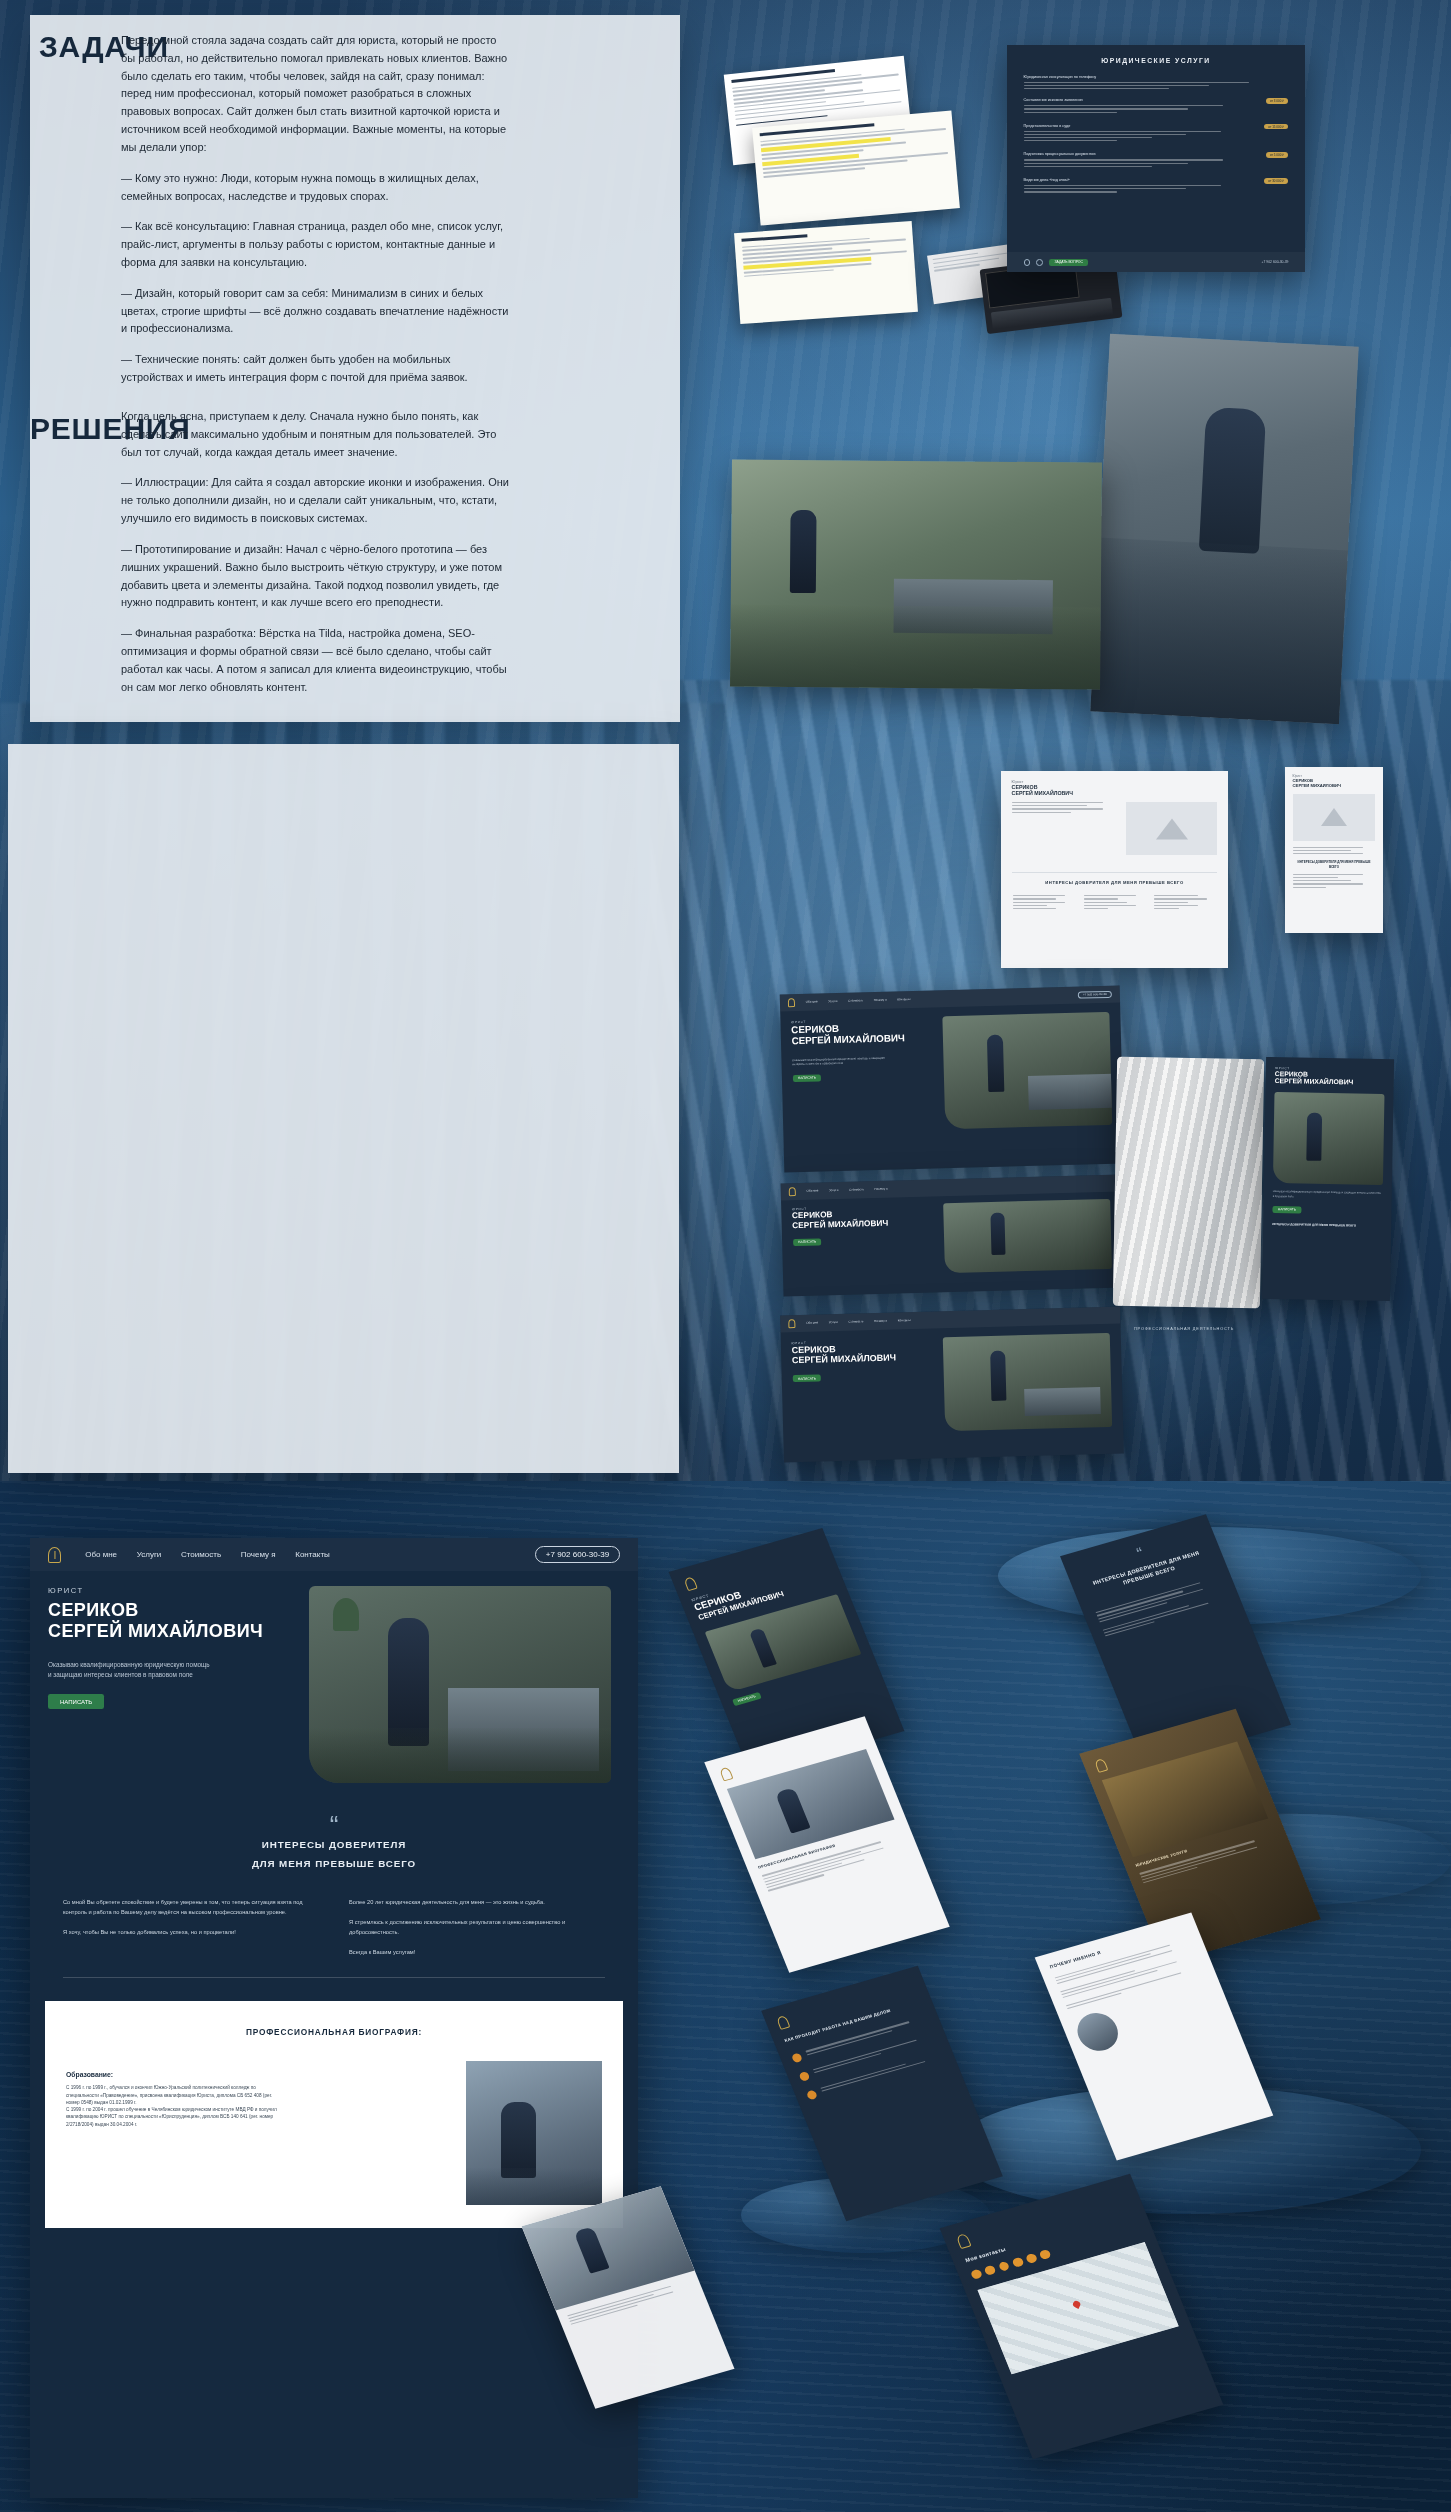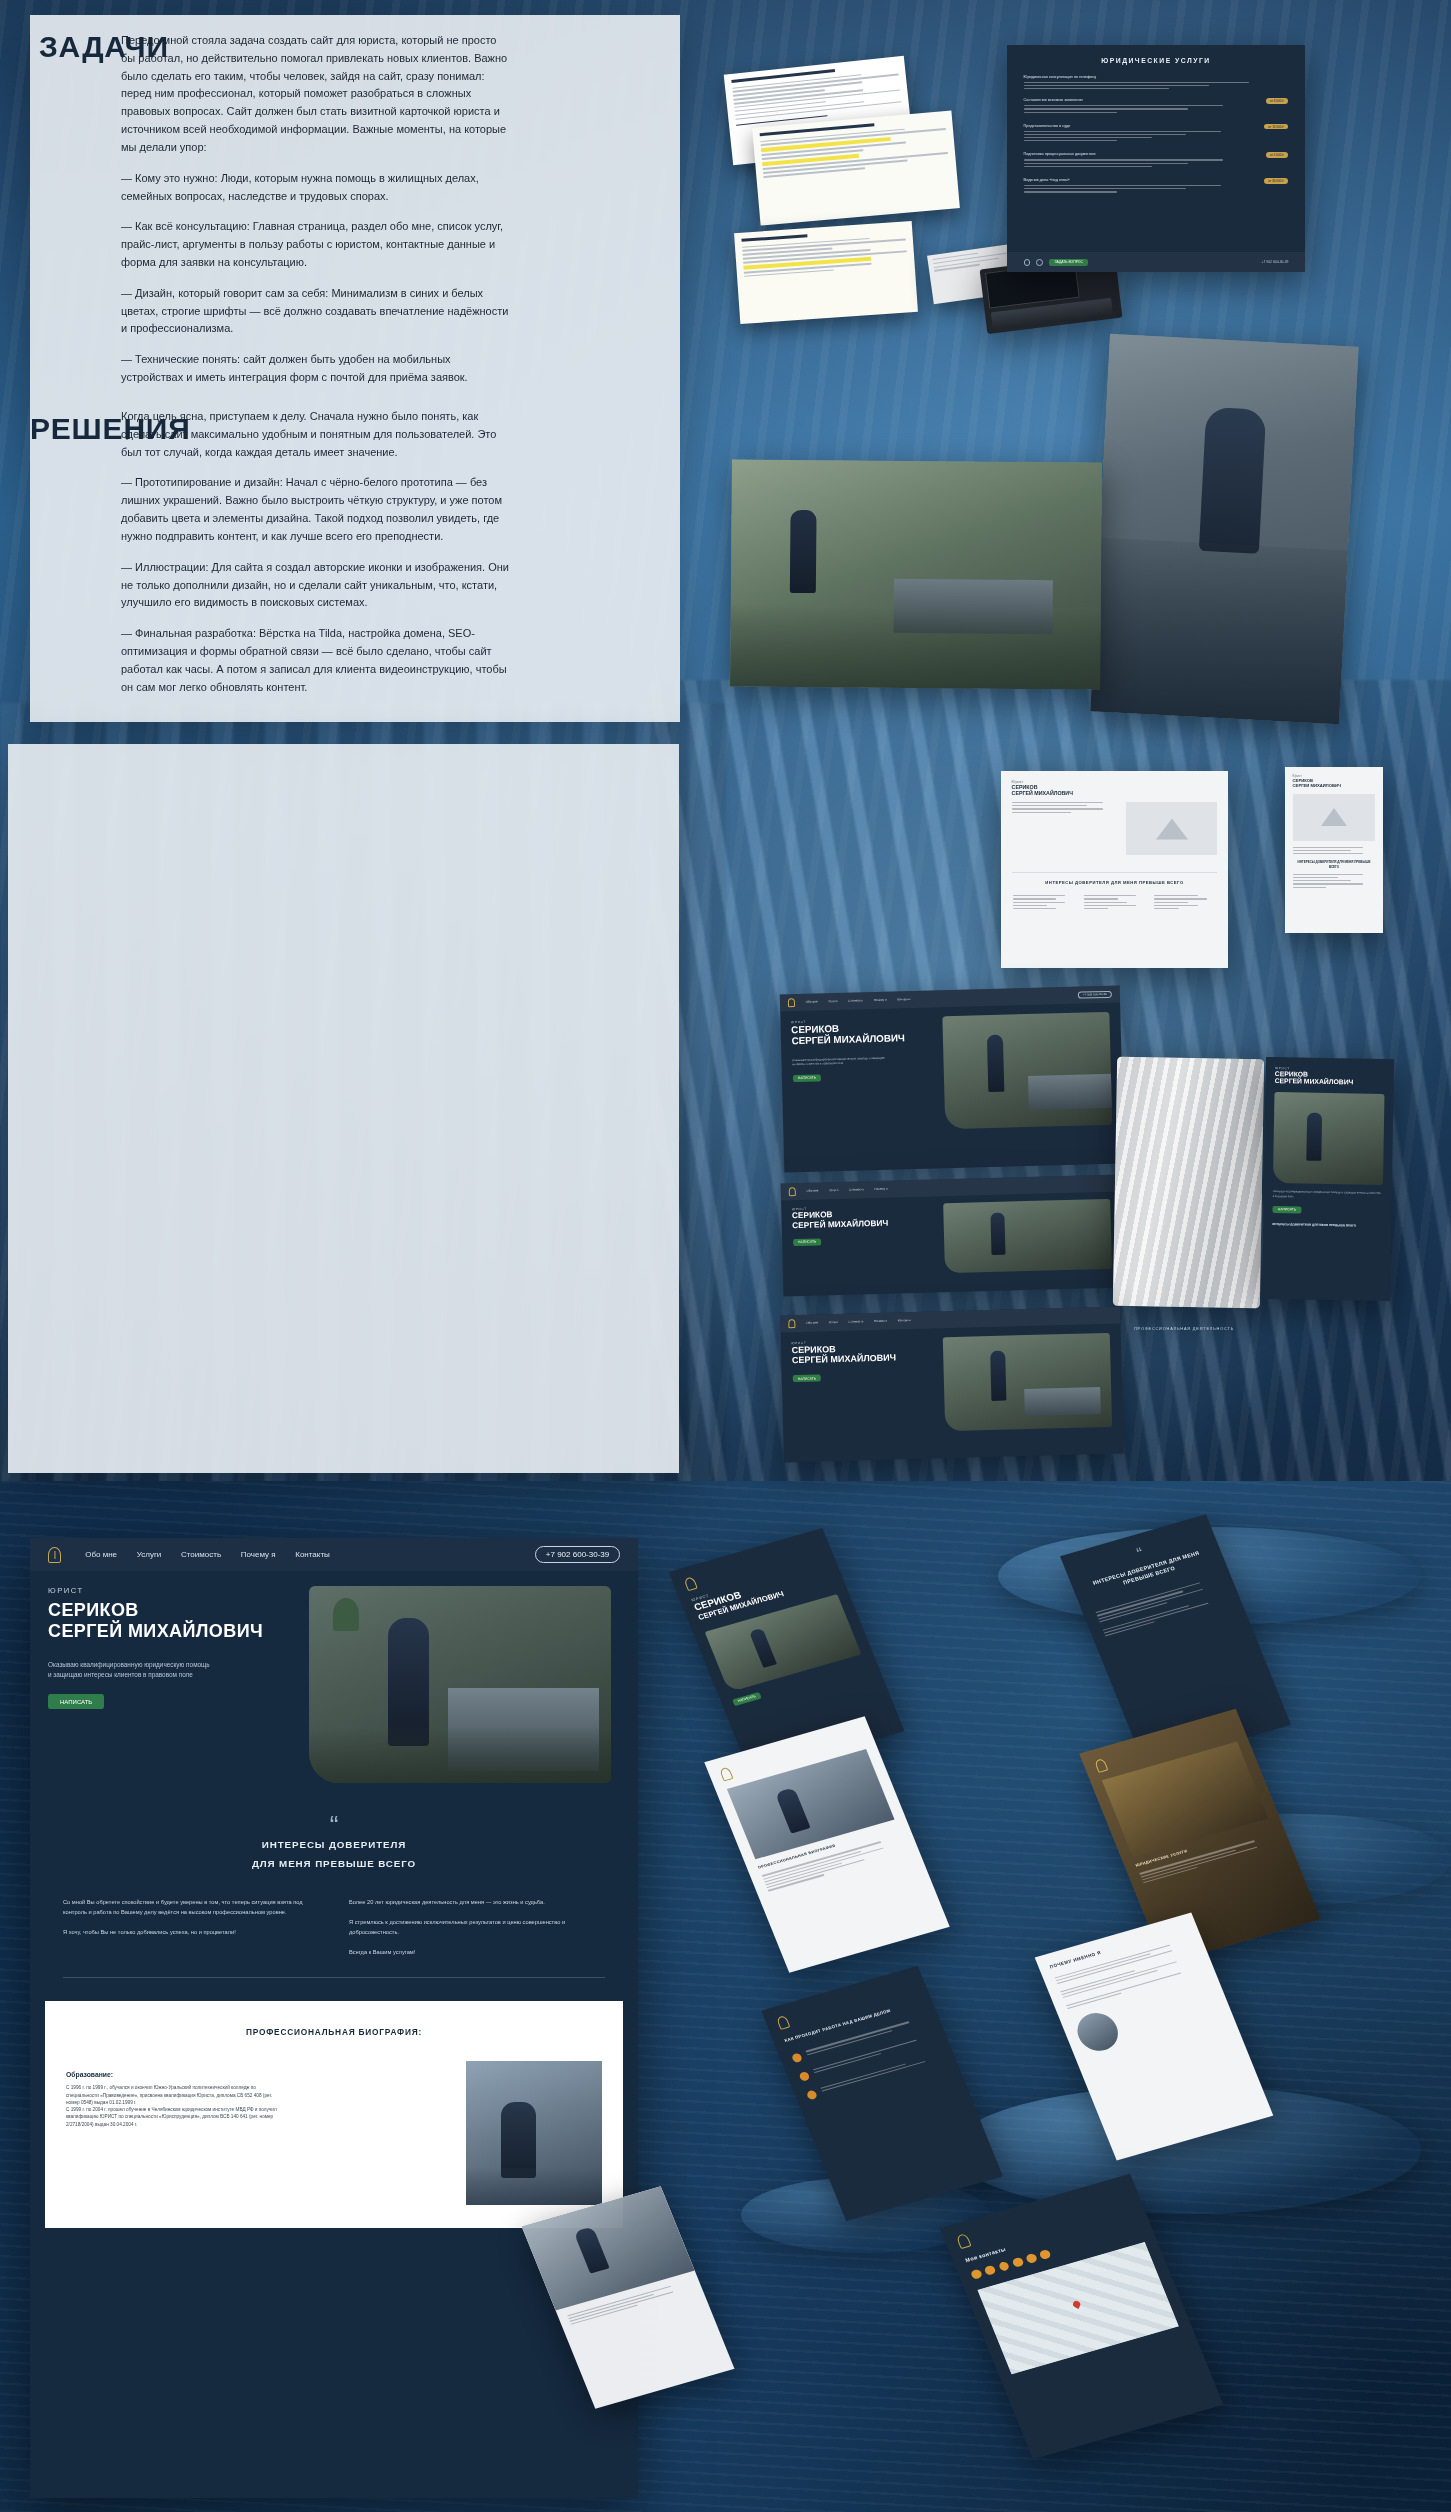--- a/index.html
+++ b/index.html
@@ -205,22 +205,22 @@
   <p><b>— Кому это нужно:</b><span> Люди, которым нужна помощь в жилищных делах, семейных вопросах, наследстве и трудовых спорах.</span></p>
   <p><b>— Как всё консультацию:</b><span> Главная страница, раздел обо мне, список услуг, прайс-лист, аргументы в пользу работы с юристом, контактные данные и форма для заявки на консультацию.</span></p>
   <p><b>— Дизайн, который говорит сам за себя:</b><span> Минимализм в синих и белых цветах, строгие шрифты — всё должно создавать впечатление надёжности и профессионализма.</span></p>
   <p><b>— Технические понять:</b><span> сайт должен быть удобен на мобильных устройствах и иметь интеграция форм с почтой для приёма заявок.</span></p>
 </div>
 
 <div class="panel" id="panel-solutions"></div>
 <div class="panel-title" id="title-solutions">РЕШЕНИЯ</div>
 <div class="panel-body" id="body-solutions">
   <p>Когда цель ясна, приступаем к делу. Сначала нужно было понять, как сделать сайт максимально удобным и понятным для пользователей. Это был тот случай, когда каждая деталь имеет значение.</p>
+  <p><b>— Иллюстрации:</b><span> Для сайта я создал авторские иконки и изображения. Они не только дополнили дизайн, но и сделали сайт уникальным, что, кстати, улучшило его видимость в поисковых системах.</span></p>
   <p><b>— Прототипирование и дизайн:</b><span> Начал с чёрно-белого прототипа — без лишних украшений. Важно было выстроить чёткую структуру, и уже потом добавить цвета и элементы дизайна. Такой подход позволил увидеть, где нужно подправить контент, и как лучше всего его преподнести.</span></p>
-  <p><b>— Иллюстрации:</b><span> Для сайта я создал авторские иконки и изображения. Они не только дополнили дизайн, но и сделали сайт уникальным, что, кстати, улучшило его видимость в поисковых системах.</span></p>
   <p><b>— Финальная разработка:</b><span> Вёрстка на Tilda, настройка домена, SEO-оптимизация и формы обратной связи — всё было сделано, чтобы сайт работал как часы. А потом я записал для клиента видеоинструкцию, чтобы он сам мог легко обновлять контент.</span></p>
 </div>
 
 <div class="doc rot" style="left:728px;top:65px;width:181px;height:91px;transform:rotate(-6deg);">
   <div class="dh"></div>
   <div class="dl m"></div>
     <div class="dl"></div>
     <div class="dl m"></div>
     <div class="dl s"></div>
   <div class="dl m"></div>

